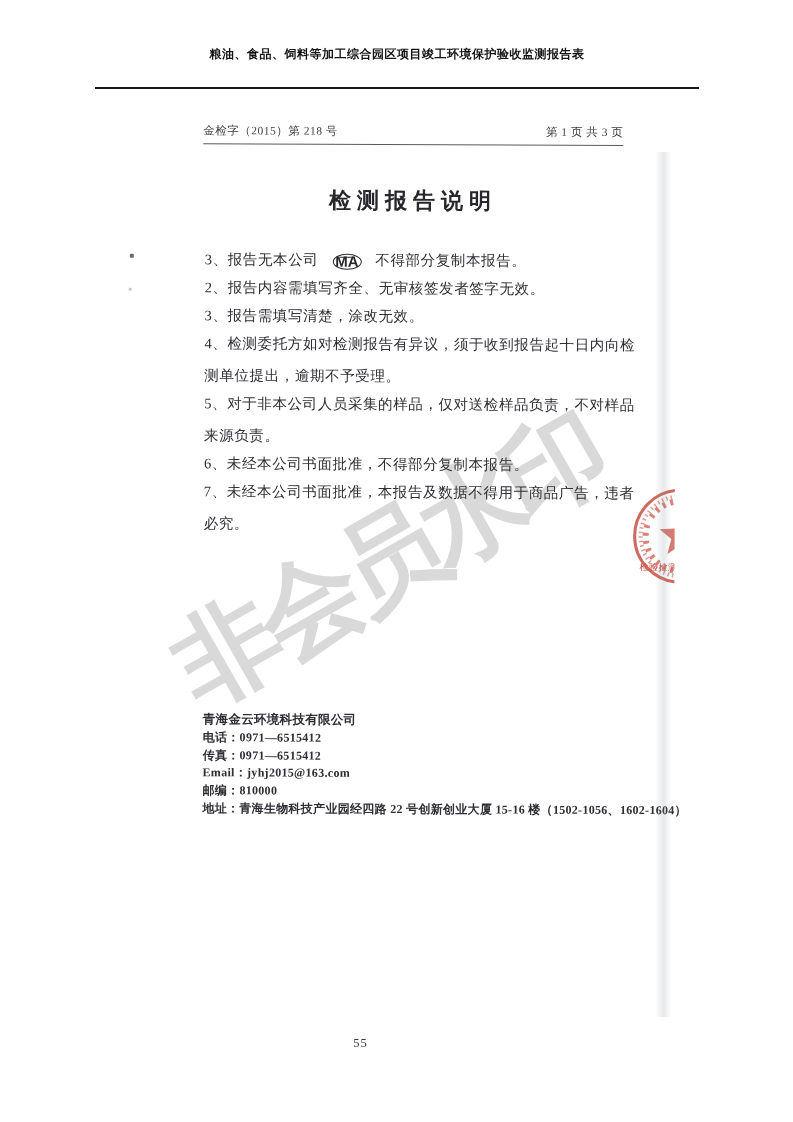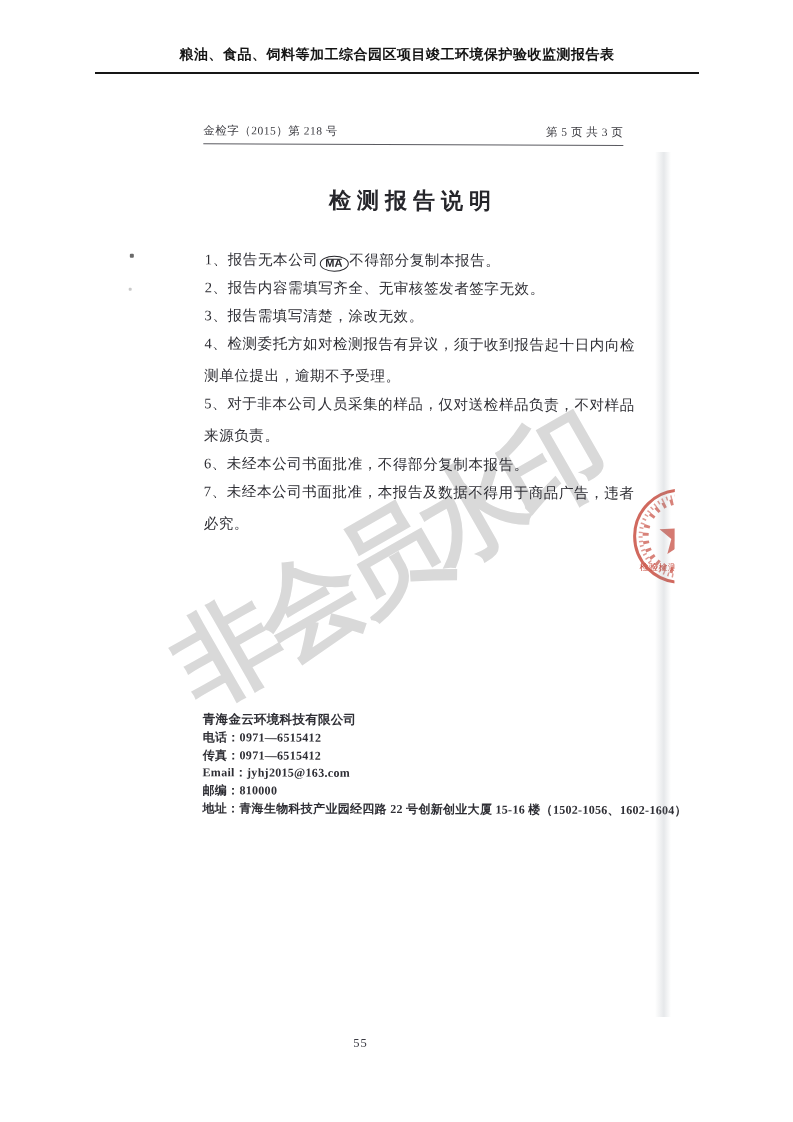--- a/index.html
+++ b/index.html
@@ -7,22 +7,22 @@
     width:793px;height:1122px;position:relative;overflow:hidden;
     background:#ffffff;
     font-family:"Liberation Serif","DejaVu Serif",serif;
     color:#2b2b30;
   }
   
   .top-header{
     position:absolute;left:95px;top:46px;width:604px;
     text-align:center;
     font-family:"Liberation Sans","DejaVu Sans",sans-serif;
-    font-weight:700;font-size:14px;letter-spacing:0.5px;color:#141414;
-    padding-bottom:8px;border-bottom:2px solid #161616;
+    font-weight:700;font-size:12px;letter-spacing:0.5px;color:#141414;
+    padding-bottom:24px;border-bottom:2px solid #161616;
   }
   
   .scan{
     position:absolute;left:0;top:0;width:793px;height:1122px;
     transform:rotate(0.25deg);transform-origin:50% 40%;
   }
   .doc-head{
     position:absolute;left:202px;top:124px;width:420px;
     display:flex;justify-content:space-between;align-items:flex-end;
     font-size:11.5px;color:#3c3c42;letter-spacing:0.5px;
@@ -33,25 +33,25 @@
     text-align:center;font-size:22px;font-weight:700;letter-spacing:6px;
     color:#26262b;
   }
   .items{
     position:absolute;left:204px;top:244px;width:436px;
     font-size:14.5px;line-height:32px;letter-spacing:0.6px;color:#2e2e34;
   }
   .items p{margin:0 0 -4px 0;}
   .cma{
     display:inline-block;vertical-align:-2px;
-    width:27px;height:14px;line-height:13px;margin:0 1px;
+    width:27px;height:14px;line-height:13px;margin:0 14px;
     border:1.6px solid #26262b;border-radius:50%;
     text-align:center;
     font-family:"Liberation Sans","DejaVu Sans",sans-serif;
-    font-weight:700;font-size:11px;letter-spacing:0;color:#26262b;
+    font-weight:700;font-size:15px;letter-spacing:0;color:#26262b;
     position:relative;
   }
   .cma::before{
     content:"";position:absolute;left:6px;right:6px;top:1.5px;
     border-top:1.5px solid #26262b;
   }
   .company{
     position:absolute;left:204px;top:712px;width:500px;
     font-size:12px;line-height:17.8px;font-weight:700;
     letter-spacing:0.3px;color:#2e2e34;white-space:nowrap;
@@ -93,27 +93,27 @@
 
 <div class="top-header">粮油、食品、饲料等加工综合园区项目竣工环境保护验收监测报告表</div>
 
 <div class="scan">
 
   <div class="watermark">非会员水印</div>
 
   <div class="scan-content">
     <div class="doc-head">
       <span>金检字（2015）第 218 号</span>
-      <span>第 5 页 共 3 页</span>
+      <span>第 1 页 共 3 页</span>
     </div>
 
     <div class="doc-title">检测报告说明</div>
 
     <div class="items">
-      <p><span>1、报告无本公司</span><span class="cma">MA</span><span>不得部分复制本报告。</span></p>
+      <p><span>3、报告无本公司</span><span class="cma">MA</span><span>不得部分复制本报告。</span></p>
       <p>2、报告内容需填写齐全、无审核签发者签字无效。</p>
       <p>3、报告需填写清楚，涂改无效。</p>
       <p>4、检测委托方如对检测报告有异议，须于收到报告起十日内向检测单位提出，逾期不予受理。</p>
       <p>5、对于非本公司人员采集的样品，仅对送检样品负责，不对样品来源负责。</p>
       <p>6、未经本公司书面批准，不得部分复制本报告。</p>
       <p>7、未经本公司书面批准，本报告及数据不得用于商品广告，违者必究。</p>
     </div>
 
     <div class="company">
       <div class="name">青海金云环境科技有限公司</div>

